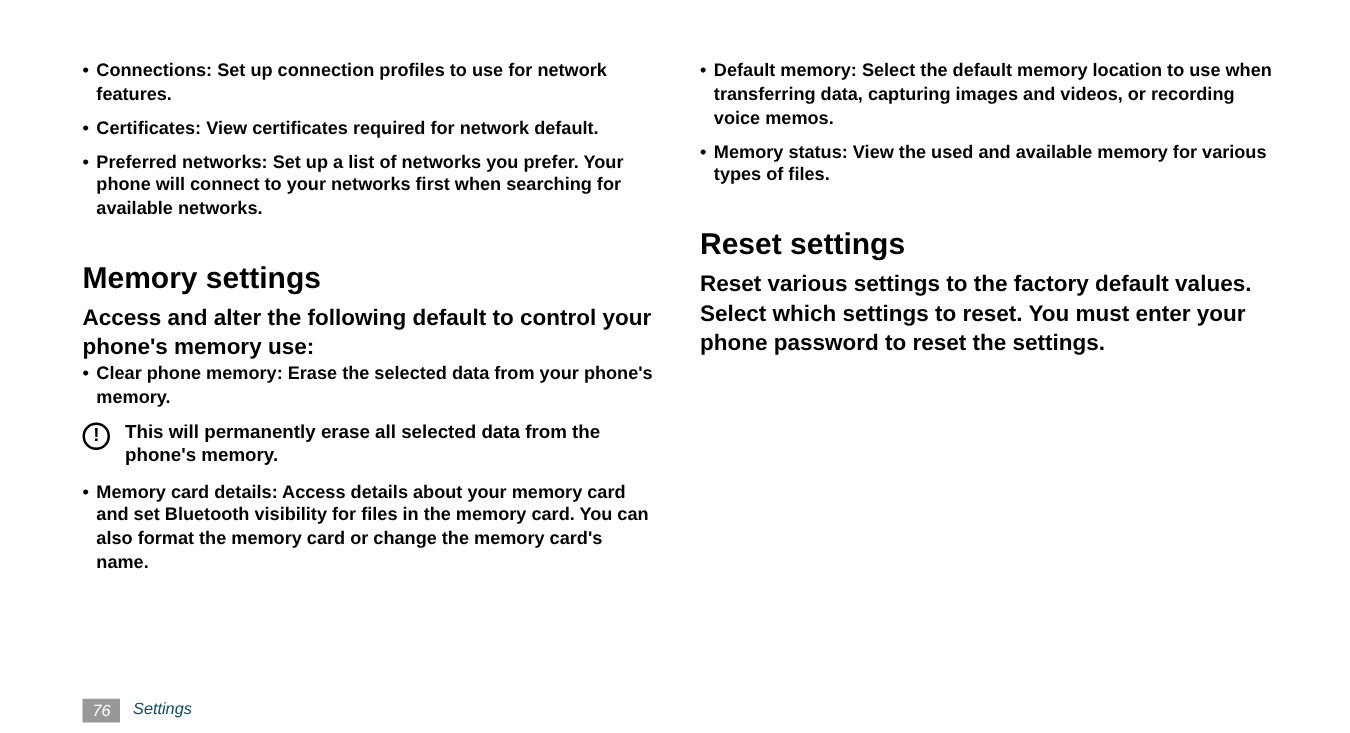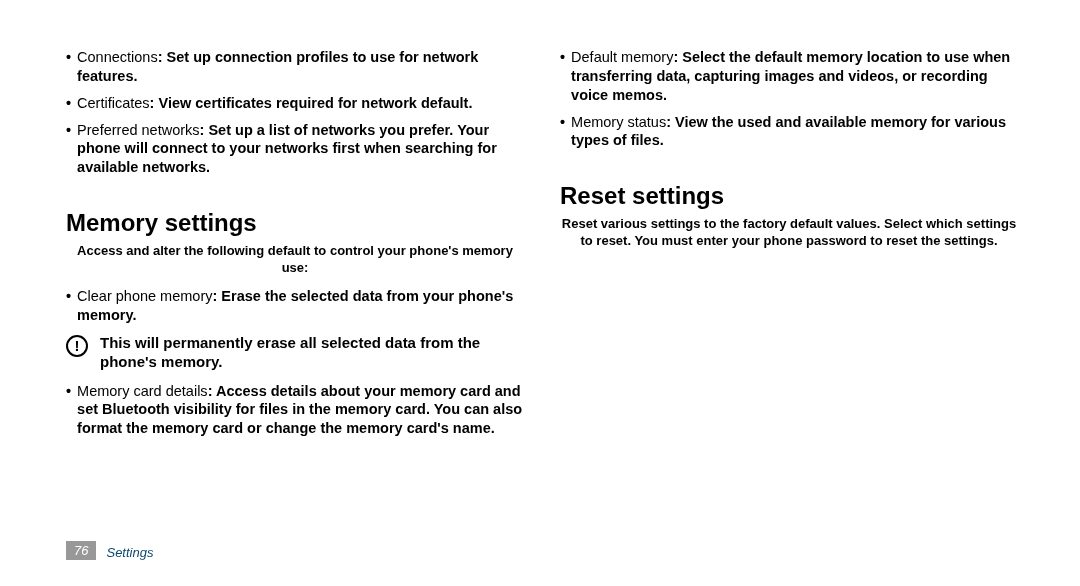--- a/index.html
+++ b/index.html
@@ -27,37 +27,35 @@
       display: flex;
       margin-bottom: 8px;
       line-height: 1.3;
       font-size: 14.5px;
     }
     .bullet {
       margin-right: 6px;
       font-weight: bold;
     }
     .item-label {
-      font-weight: normal;
+      font-weight: bold;
     }
     .item-desc {
       font-weight: bold;
     }
     h2 {
       font-size: 24px;
       font-weight: bold;
       margin-top: 32px;
       margin-bottom: 6px;
     }
     .section-intro {
       font-weight: bold;
-      font-size: 13px;
+      font-size: 18px;
       line-height: 1.3;
-      margin-bottom: 10px;
-      text-align: center;
     }
     .warning-row {
       display: flex;
       align-items: flex-start;
       margin: 6px 0 10px 0;
     }
     .warning-icon {
       width: 22px;
       height: 22px;
       border: 2.5px solid #000;
@@ -71,24 +69,24 @@
       flex-shrink: 0;
       margin-top: 2px;
     }
     .warning-text {
       font-weight: bold;
       font-size: 15px;
       line-height: 1.3;
     }
     .footer {
       position: absolute;
-      bottom: 26px;
+      bottom: 8px;
       left: 66px;
       display: flex;
-      align-items: flex-end;
+      align-items: flex-start;
       gap: 10px;
     }
     .footer-page {
       background: #989898;
       color: #fff;
       font-style: italic;
       font-size: 13px;
       padding: 2px 8px;
     }
     .footer-section {

